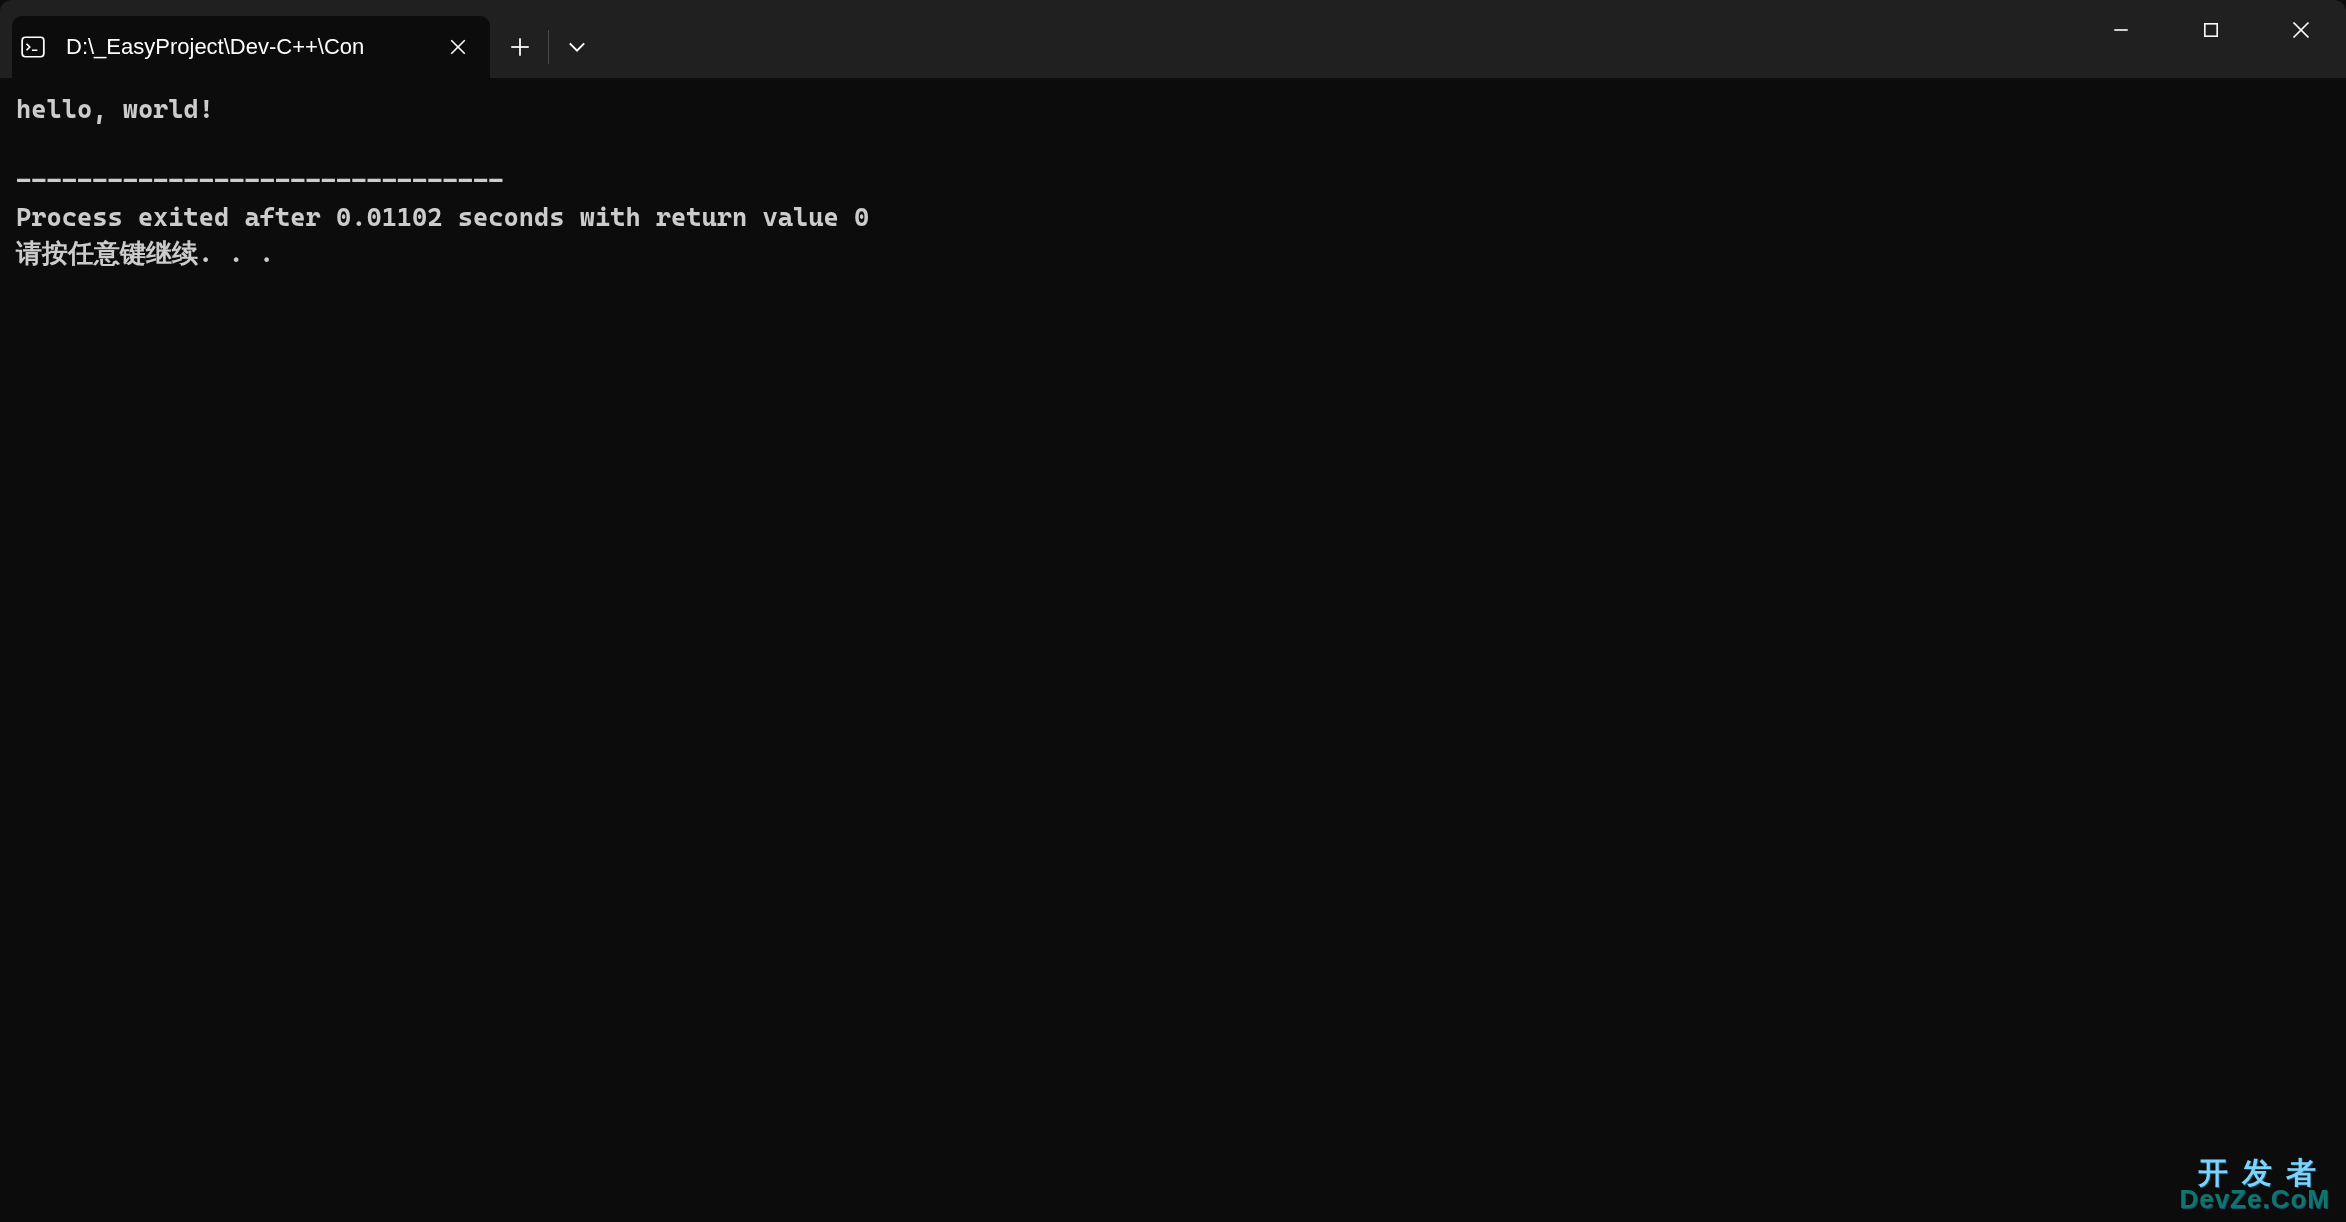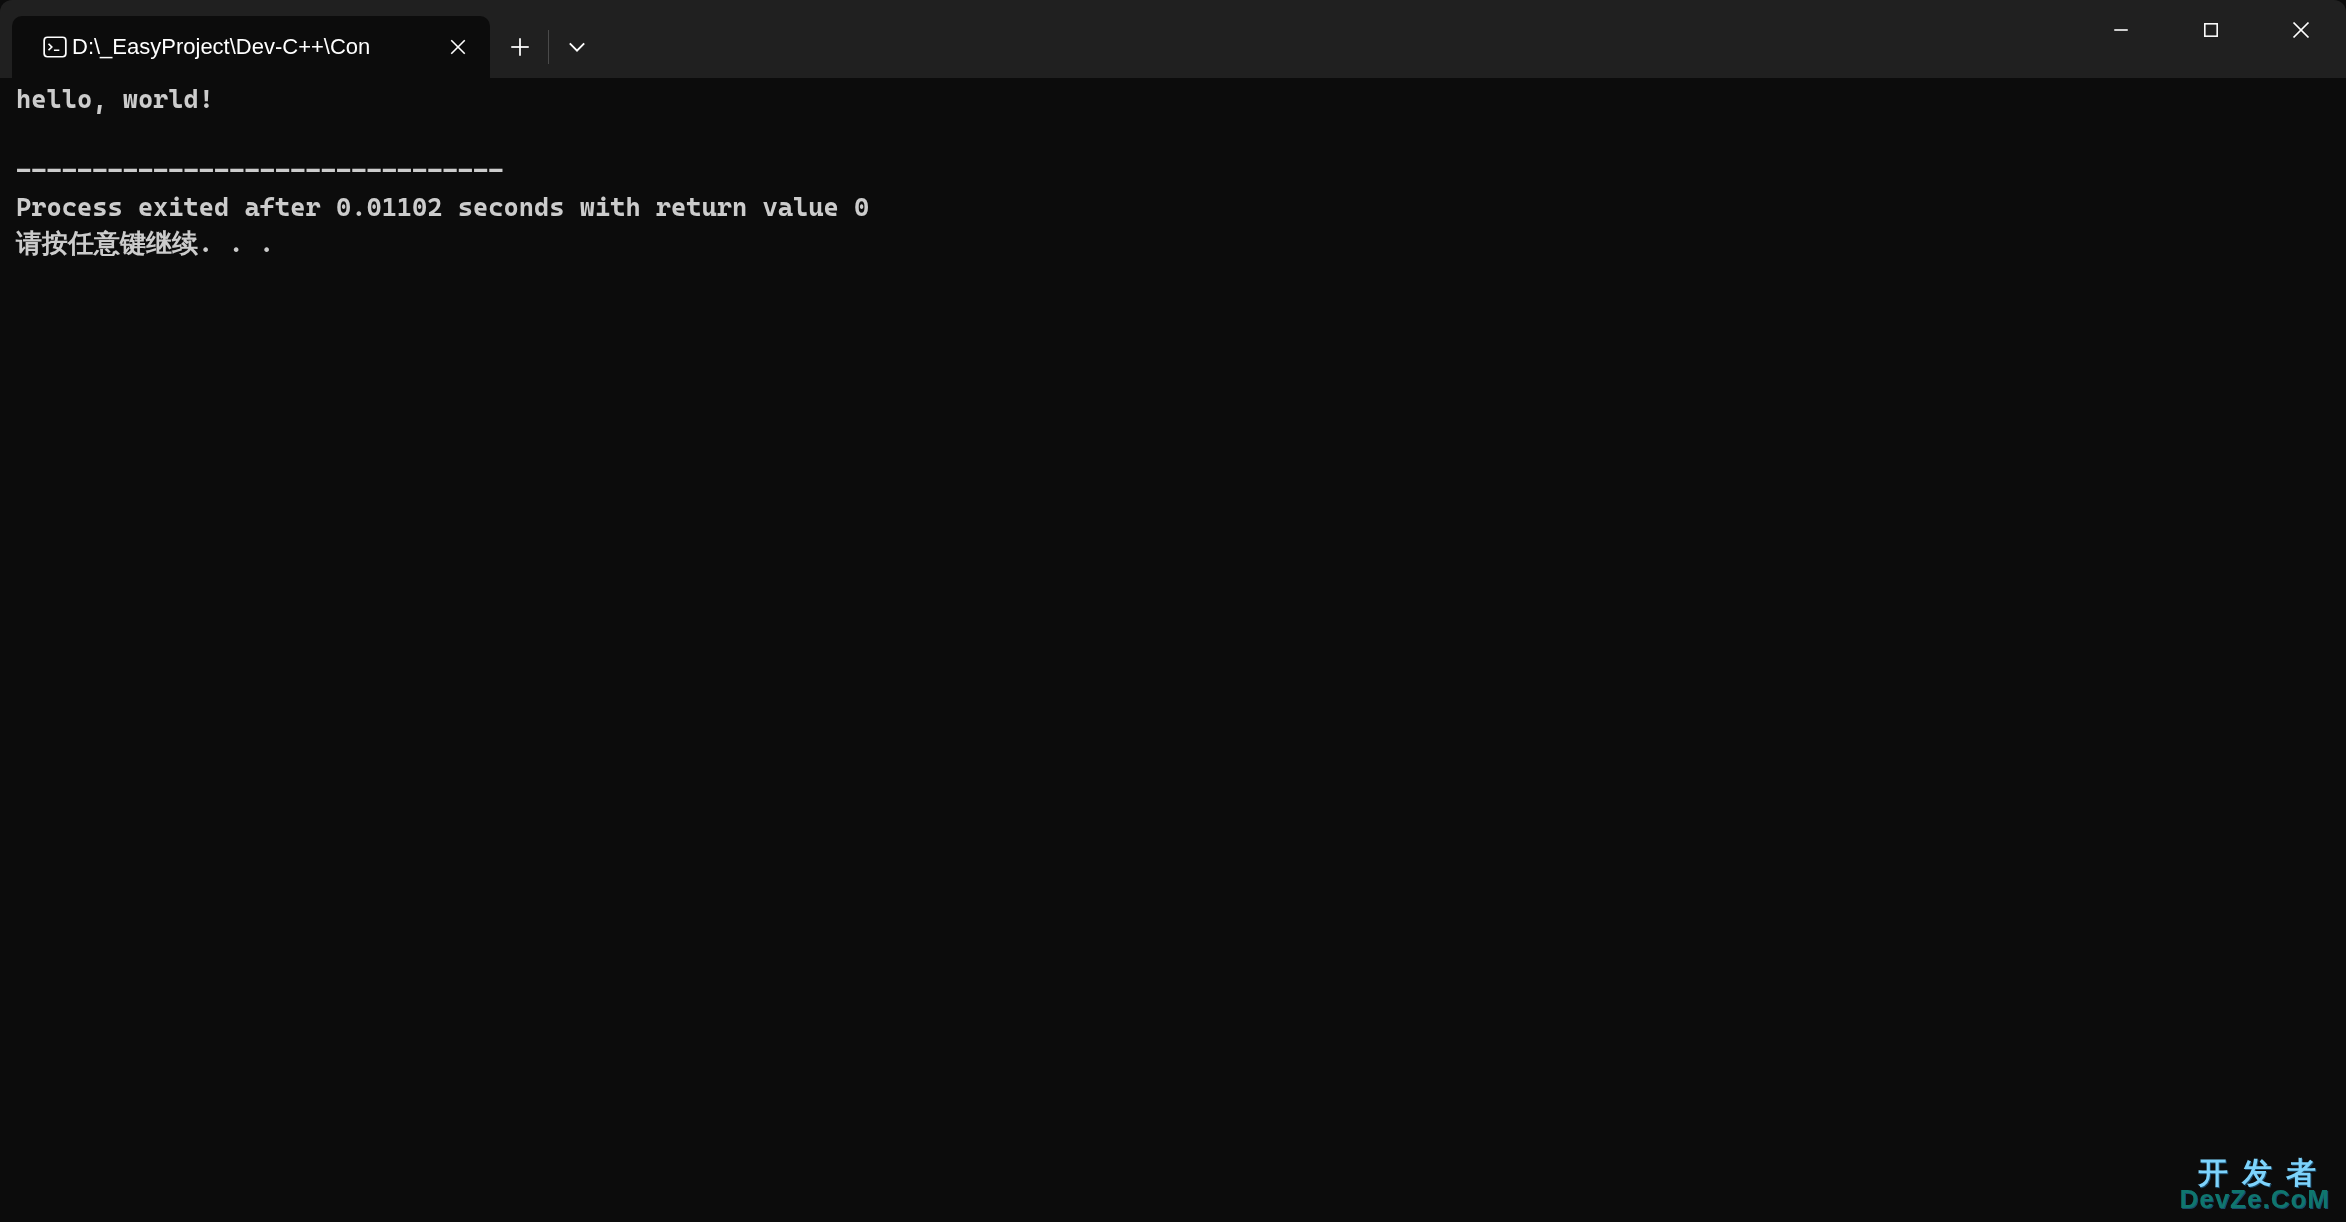--- a/index.html
+++ b/index.html
@@ -23,24 +23,24 @@
       align-items: flex-end;
       padding-left: 12px;
       position: relative;
     }
     .tab {
       display: flex;
       align-items: center;
       background: #0c0c0c;
       height: 62px;
       border-radius: 10px 10px 0 0;
-      padding: 0 16px 0 30px;
+      padding: 0 16px 0 8px;
       width: 478px;
       position: relative;
-      gap: 4px;
+      gap: 20px;
     }
     .tab-icon {
       width: 26px;
       height: 26px;
       flex-shrink: 0;
       display: flex;
       align-items: center;
       justify-content: center;
     }
     .tab-icon svg {
@@ -126,21 +126,21 @@
       display: flex;
       align-items: center;
       justify-content: center;
     }
     .win-btn svg {
       stroke: #ffffff;
       fill: none;
       stroke-width: 1.4;
     }
     .terminal-body {
-      padding: 4px 16px;
+      padding: 14px 16px;
       color: #cccccc;
       font-size: 26px;
       line-height: 1.38;
       font-weight: bold;
       white-space: pre;
       font-family: "Cascadia Mono", "Consolas", monospace;
     }
     .watermark {
       position: absolute;
       right: 16px;

